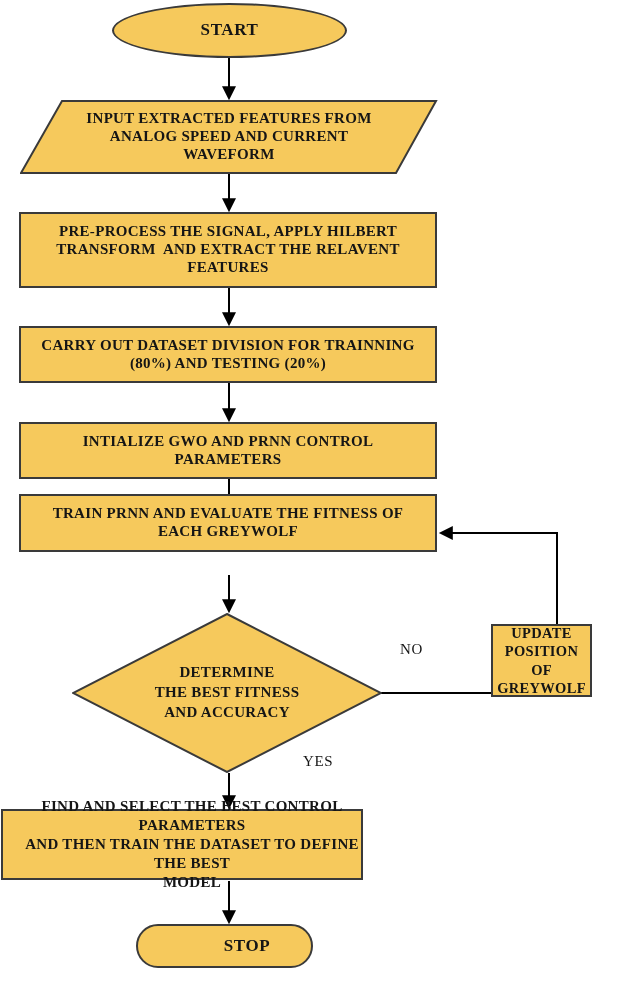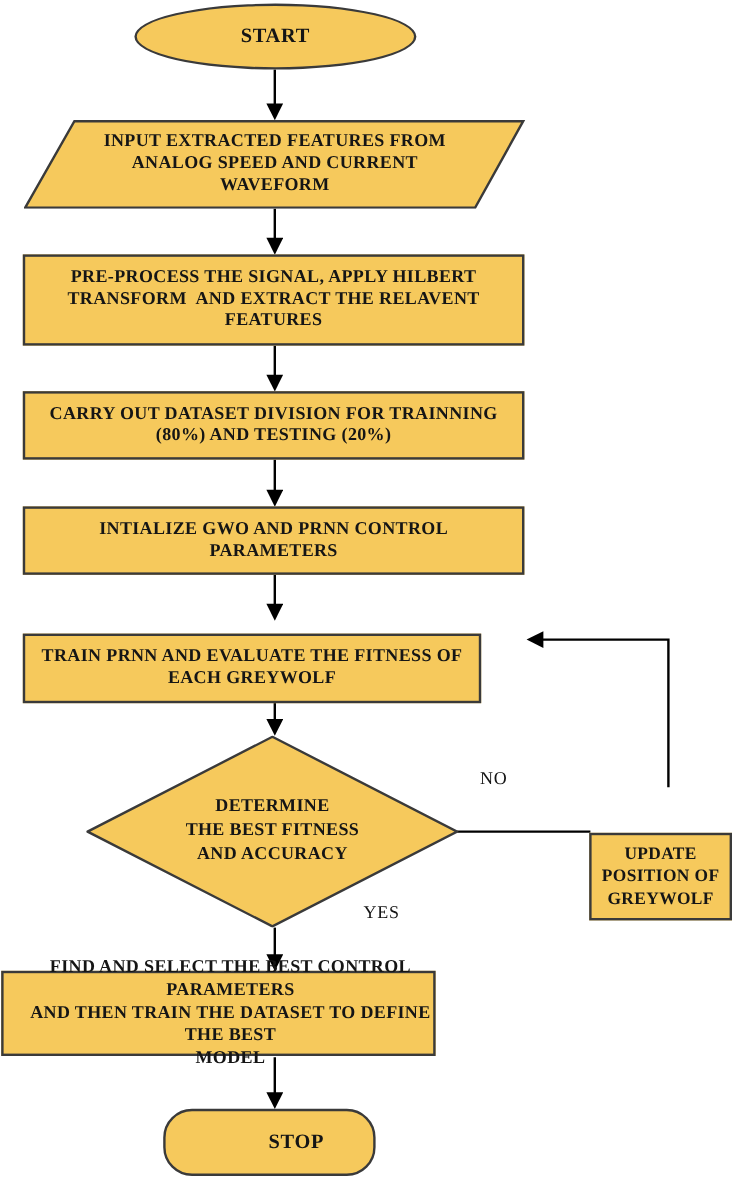--- a/index.html
+++ b/index.html
@@ -47,28 +47,28 @@
     stroke:var(--node-border,#3a3a3a);
     stroke-width:2;
   }
 
   
   #node-start      { left:112px; top:3px;   width:235px; height:55px; border-radius:50%; }
   #node-input      { left:20px;  top:100px; width:418px; height:74px; }
   #node-preprocess { left:19px;  top:212px; width:418px; height:76px; }
   #node-dataset    { left:19px;  top:326px; width:418px; height:57px; }
   #node-initialize { left:19px;  top:422px; width:418px; height:57px; }
-  #node-train      { left:19px;  top:528px; width:382px; height:58px; }
+  #node-train      { left:19px;  top:494px; width:418px; height:58px; }
   #node-decision   { left:72px;  top:613px; width:310px; height:160px; }
   #node-decision .lbl { line-height:1.32; }
-  #node-update     { left:491px; top:694px; width:119px; height:73px; }
+  #node-update     { left:491px; top:624px; width:101px; height:73px; }
   #node-update .lbl { font-size:14.5px; line-height:1.25; }
   #node-find       { left:1px;   top:809px; width:362px; height:71px;padding-left:20px; }
   #node-find .lbl  { line-height:1.26; padding:0 2px; }
-  #node-stop       { left:136px; top:924px; width:177px; height:56px; border-radius:24px;padding-left:45px; }
+  #node-stop       { left:136px; top:924px; width:177px; height:44px; border-radius:24px;padding-left:45px; }
 
   .edge-label {
     position:absolute; z-index:3;
     font-weight:400; font-size:15px;
     color:var(--text-color,#151515);
     letter-spacing:0.6px;
   }
   #label-no  { left:400px; top:641px; }
   #label-yes { left:303px; top:753px;text-align:right; }
 </style>

